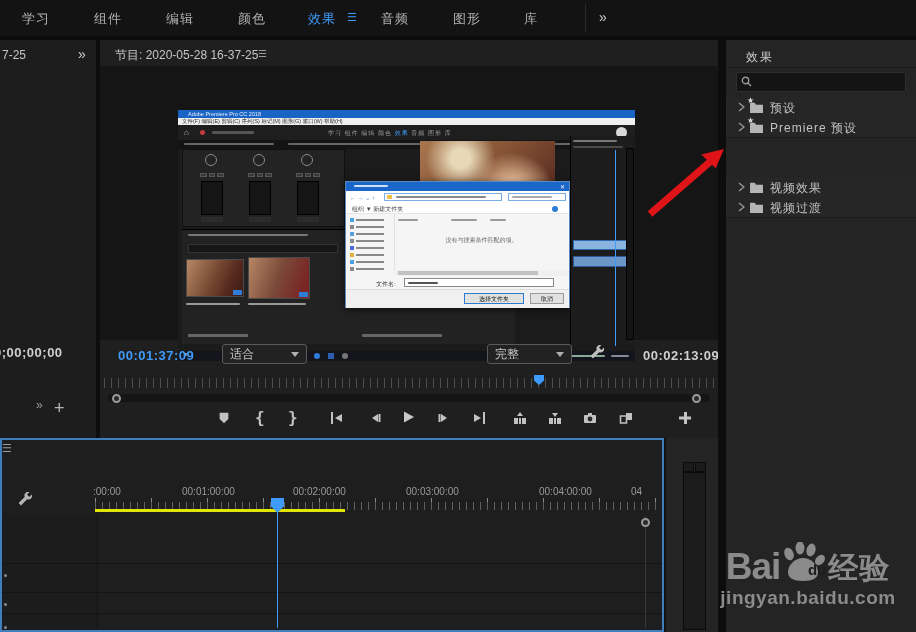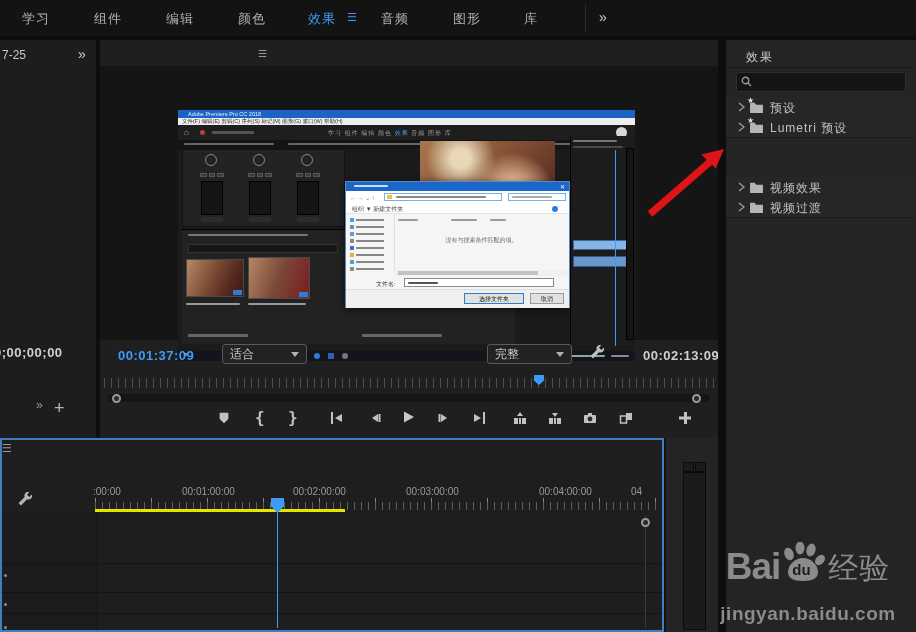--- a/index.html
+++ b/index.html
@@ -70,22 +70,22 @@
   .ph-marker{background:#3f9bfa;clip-path:polygon(0 0,100% 0,100% 55%,50% 100%,0 55%);}
 
   
   .meter{left:666px;top:438px;width:52px;height:194px;background:#242424;}
   .meterbox{background:#1b1b1b;border:1px solid #0a0a0a;box-sizing:border-box;}
 
   
   .wm{left:700px;top:542px;width:216px;height:84px;pointer-events:none;color:#8b8b8b;}
   .wm-row{display:flex;align-items:flex-end;justify-content:center;}
   .wm-bai{font-size:37px;font-weight:bold;letter-spacing:-1px;line-height:34px;}
-  .wm-suffix{font-size:30px;font-weight:normal;line-height:32px;margin-left:2px;letter-spacing:1px;}
-  .wm-url{text-align:center;font-size:19px;font-weight:bold;letter-spacing:.5px;margin-top:19px;}
+  .wm-suffix{font-size:30px;font-weight:bold;line-height:32px;margin-left:2px;letter-spacing:1px;}
+  .wm-url{text-align:center;font-size:19px;font-weight:bold;letter-spacing:.5px;margin-top:3px;}
 
   
   .shot{left:78px;top:44px;width:457px;height:251px;background:#1b1b1b;overflow:hidden;font-size:6px;}
   .ns-title{left:0;top:0;width:457px;height:8px;background:#1a64c6;color:rgba(255,255,255,.9);
      font-size:5.5px;line-height:8px;padding-left:10px;box-sizing:border-box;white-space:nowrap;overflow:hidden;}
   .ns-menu{left:0;top:8px;width:457px;height:7px;background:#efefef;color:#333;font-size:5.5px;line-height:7px;
      padding-left:4px;box-sizing:border-box;white-space:nowrap;overflow:hidden;}
   .ns-toolbar{left:0;top:15px;width:457px;height:15px;background:#1e1e1e;}
   .ns-hdr{left:0;top:30px;width:457px;height:9px;background:#141414;}
   .ns-tabs{font-size:6px;color:#9a9a9a;white-space:nowrap;letter-spacing:1px;}
@@ -150,20 +150,21 @@
 
   <div class="p src-panel">
     <span class="p paneltab" style="left:2px;top:8px">7-25</span>
     <span class="p chev2" style="left:78px;top:6px">»</span>
     <span class="p tc-gray gray" style="left:-6px;top:305px">0;00;00;00</span>
     <span class="p gray" style="left:36px;top:358px;font-size:12px">»</span>
     <span class="p" style="left:54px;top:358px;font-size:18px;color:#b5b5b5">+</span>
   </div>
 
   <div class="p prog-panel">
+    <span class="p paneltab" style="left:15px;top:7px">节目: 2020-05-28 16-37-25</span>
     <span class="p gray" style="left:158px;top:8px;font-size:10px">☰</span>
 
     <div class="p prog-stage">
 
       <div class="p shot">
         <div class="p ns-title">Adobe Premiere Pro CC 2018</div>
         <div class="p ns-menu">文件(F)  编辑(E)  剪辑(C)  序列(S)  标记(M)  图形(G)  窗口(W)  帮助(H)</div>
         <div class="p ns-toolbar">
           <span class="p" style="left:6px;top:3px;color:#bbb;font-size:8px">⌂</span>
           <span class="p" style="left:22px;top:5px;width:5px;height:5px;border-radius:50%;background:#c23a3a"></span>
@@ -467,21 +468,21 @@
           <svg width="7" height="10" viewBox="0 0 7 10">
             <polyline points="1,1 6,5 1,9" fill="none" stroke="#999" stroke-width="1.4"></polyline>
           </svg>
         </span>
       <span class="p fx-folder">
           <svg width="15" height="12" viewBox="0 0 16 13">
             <path d="M1 2h5l1.5 2H15v9H1z" fill="#b5b5b5"></path>
           </svg>
         </span>
       <span class="p fx-star">★</span>
-      <span class="p fx-label">Lumetri 预设</span>
+      <span class="p fx-label">Premiere 预设</span>
     </div>
     <div class="p fx-row" style="top:137px">
       <span class="p fx-chev">
           <svg width="7" height="10" viewBox="0 0 7 10">
             <polyline points="1,1 6,5 1,9" fill="none" stroke="#999" stroke-width="1.4"></polyline>
           </svg>
         </span>
       <span class="p fx-folder">
           <svg width="15" height="12" viewBox="0 0 16 13">
             <path d="M1 2h5l1.5 2H15v9H1z" fill="#b5b5b5"></path>
@@ -553,20 +554,20 @@
     <div class="wm-row">
       <span class="wm-bai">Bai</span>
       <span style="position:relative;width:46px;height:42px;display:inline-block">
         <svg width="46" height="42" viewBox="0 0 46 42">
           <ellipse cx="9" cy="12" rx="4.5" ry="6.5" transform="rotate(-22 9 12)" fill="#8b8b8b"></ellipse>
           <ellipse cx="20" cy="6" rx="4.5" ry="6.5" fill="#8b8b8b"></ellipse>
           <ellipse cx="31" cy="8" rx="4.5" ry="6.5" transform="rotate(16 31 8)" fill="#8b8b8b"></ellipse>
           <ellipse cx="40" cy="18" rx="4.2" ry="5.8" transform="rotate(42 40 18)" fill="#8b8b8b"></ellipse>
           <path d="M23 16c8 0 15 7 15 14 0 6-5 9-15 9S8 36 8 30c0-7 7-14 15-14z" fill="#8b8b8b"></path>
         </svg>
-        <span style="position:absolute;left:12px;top:19px;width:46px;text-align:left;font-size:15px;font-weight:bold;color:#1d1d1d">du</span>
+        <span style="position:absolute;left:0;top:19px;width:46px;text-align:right;font-size:15px;font-weight:bold;color:#1d1d1d">du</span>
       </span>
       <span class="wm-suffix">经验</span>
     </div>
     <div class="wm-url">jingyan.baidu.com</div>
   </div>
 
 </div>
 
 </body></html>

